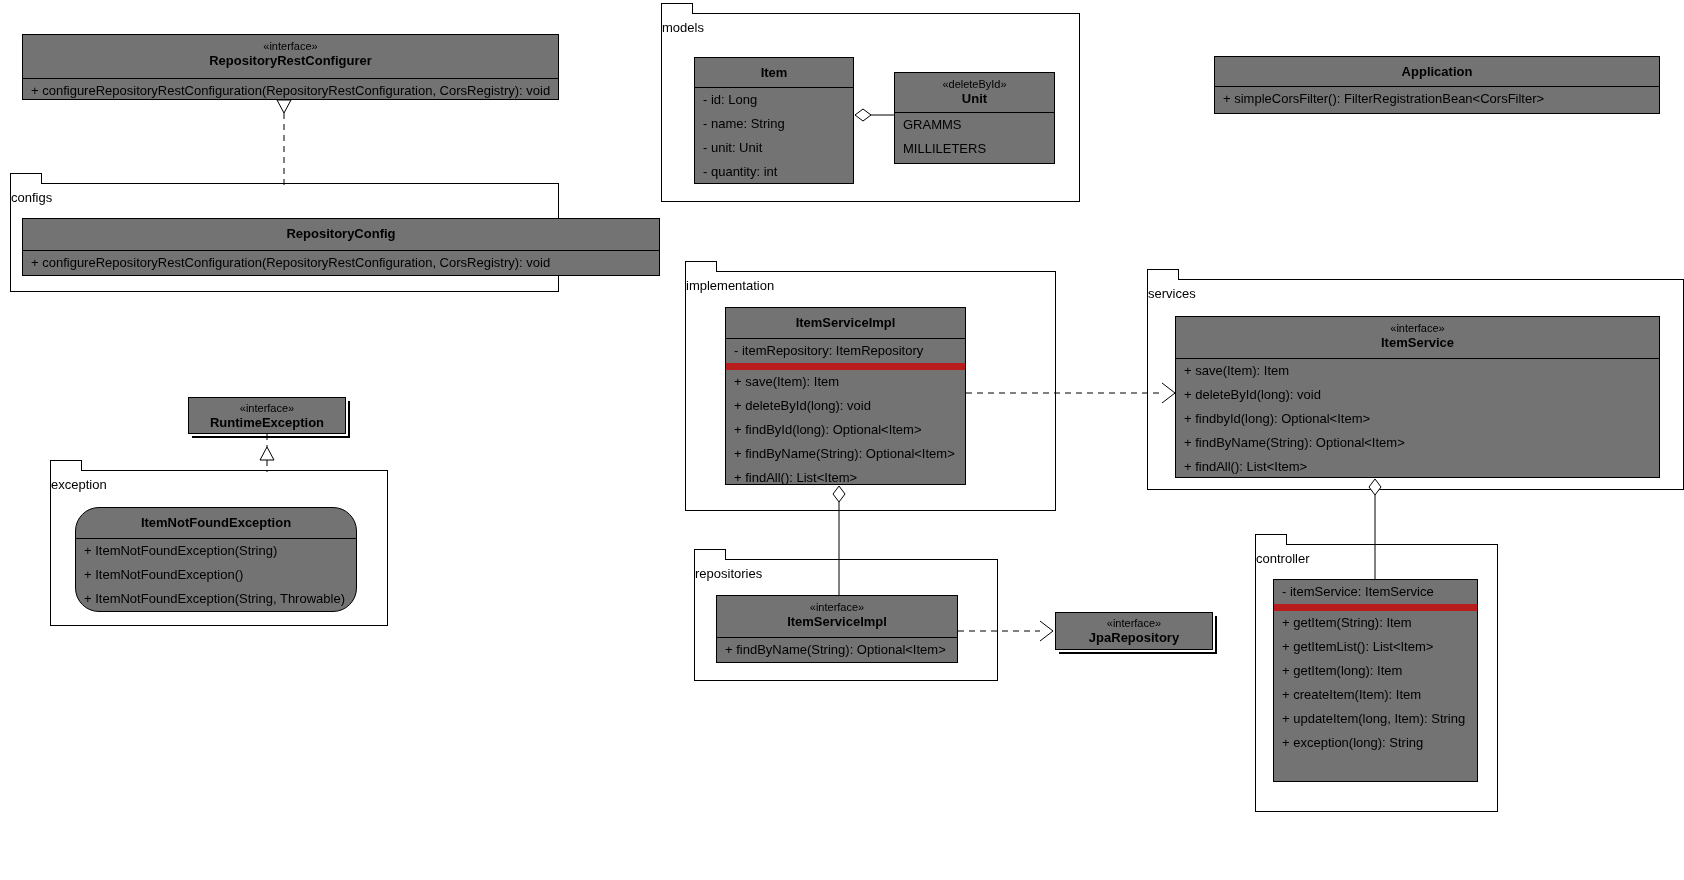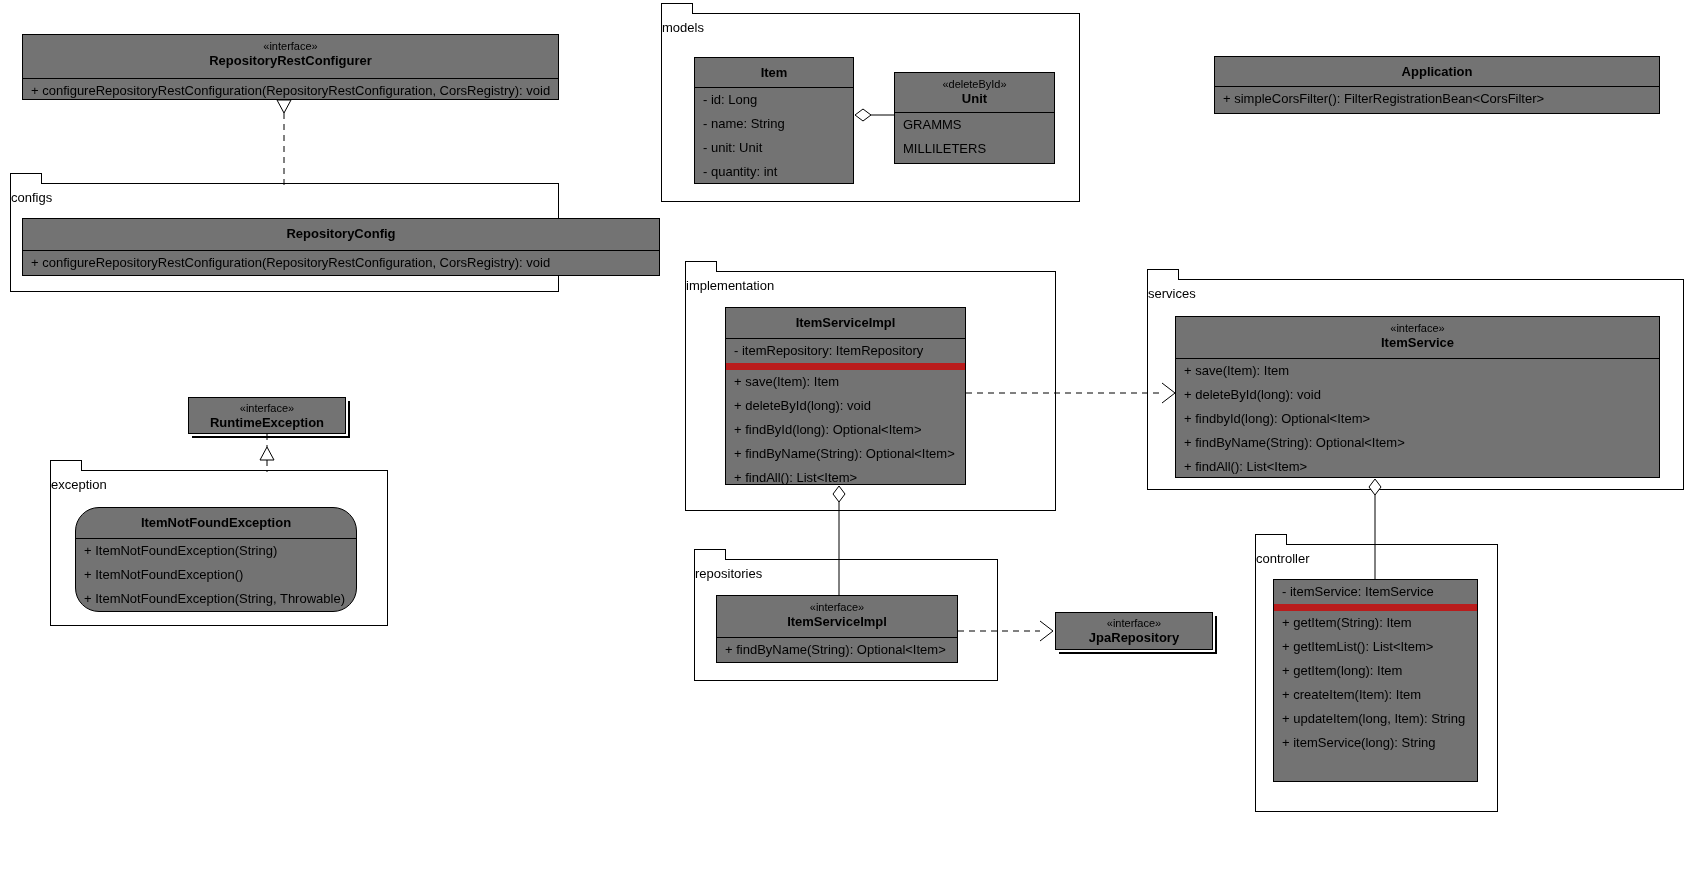--- a/index.html
+++ b/index.html
@@ -214,21 +214,21 @@
   <div class="cls" style="left:1273px;top:579px;width:205px;height:203px;">
     <div class="cls-sec">
       <div class="row sep">- itemService: ItemService</div>
     </div>
     <div class="cls-sec">
       <div class="row">+ getItem(String): Item</div>
       <div class="row">+ getItemList(): List&lt;Item&gt;</div>
       <div class="row">+ getItem(long): Item</div>
       <div class="row">+ createItem(Item): Item</div>
       <div class="row">+ updateItem(long, Item): String</div>
-      <div class="row">+ itemService(long): String</div>
+      <div class="row">+ exception(long): String</div>
     </div>
   </div>
 
   <svg class="svgl" style="left:1361px;top:478px;width:30px;height:104px;">
     <polygon points="14,1 20,9 14,17 8,9" fill="#ffffff" stroke="#000000" stroke-width="1"></polygon>
     <line x1="14" y1="17" x2="14" y2="102" stroke="#000000" stroke-width="1"></line>
   </svg>
 
 </div>
 

